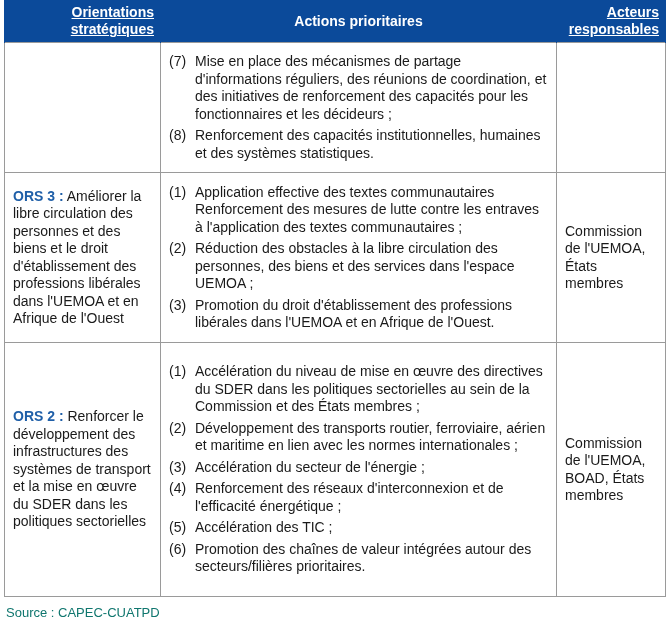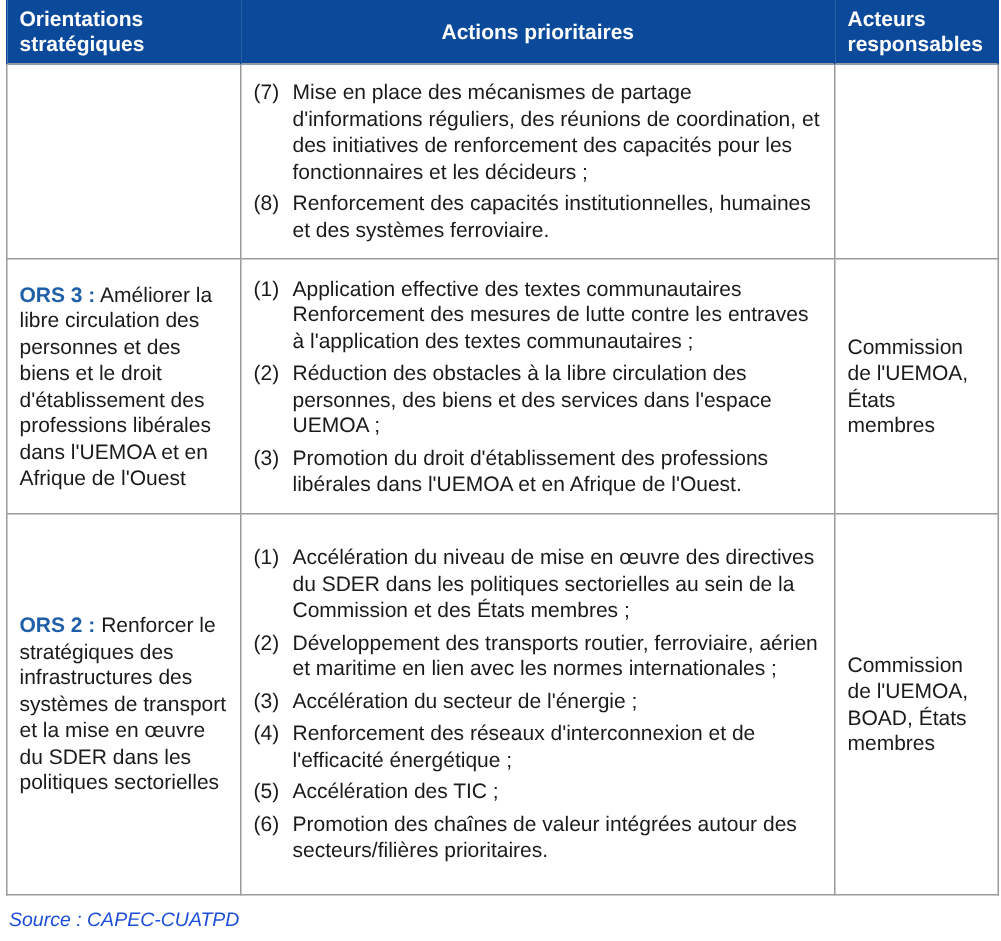--- a/index.html
+++ b/index.html
@@ -6,35 +6,35 @@
   body { width: 667px; height: 627px; position: relative; overflow: hidden;
          font-family: "Liberation Sans", sans-serif; color: #1a1a1a; }
   table.main { position: absolute; left: 4px; top: 0; width: 661px;
                border-collapse: collapse; table-layout: fixed; }
   table.main col.c1 { width: 156px; }
   table.main col.c2 { width: 396px; }
   table.main col.c3 { width: 109px; }
   th { background: #0b4a9a; color: #ffffff; font-weight: bold; font-size: 14px;
        line-height: 17px; height: 42px; padding: 0 6px; vertical-align: middle;
        border-left: 1px solid #0b4a9a; border-right: 1px solid #0b4a9a; }
-  th.left { text-align: left; padding-left: 8px; }
+  th.left { text-align: right; padding-left: 8px; text-decoration: underline; }
   th.center { text-align: center; }
   td { border: 1px solid #9a9a9a; font-size: 14px; line-height: 17.5px;
        vertical-align: middle; padding: 0 8px; }
   td.col2 { padding: 8px 6px 8px 8px; }
   tr.r1 td { height: 130px; box-sizing: border-box; }
   tr.r2 td { height: 170px; box-sizing: border-box; }
   tr.r3 td { height: 254px; box-sizing: border-box; }
   .ors-label { color: #1f5fa8; font-weight: bold; margin-top: 47px; }
   .actions { list-style: none; margin: 0; padding: 0; }
   .actions li { position: relative; padding-left: 26px; margin: 0 0 4px 0; }
   .actions li:last-child { margin-bottom: 0; }
   .actions li .num { position: absolute; left: 0; top: 0; }
-  .source { position: absolute; left: 6px; top: 605px; font-style: italic;
-            font-size: 13px; color: #1d4ed8; }
+  .source { position: absolute; left: 6px; top: 605px; 
+            font-size: 13px; color: #0f766e; }
 </style>
 </head>
 <body>
 
 <table class="main">
   <colgroup>
       <col class="c1">
       <col class="c2">
       <col class="c3">
     </colgroup>
@@ -46,41 +46,41 @@
     </tr>
   </thead>
   <tbody>
     <tr class="r1">
       <td>
         <span class="ors-label"></span><span></span>
       </td>
       <td class="col2">
         <ul class="actions">
           <li><span class="num">(7)</span><span>Mise en place des mécanismes de partage d'informations réguliers, des réunions de coordination, et des initiatives de renforcement des capacités pour les fonctionnaires et les décideurs ;</span></li>
-          <li><span class="num">(8)</span><span>Renforcement des capacités institutionnelles, humaines et des systèmes ferroviaire.</span></li>
+          <li><span class="num">(8)</span><span>Renforcement des capacités institutionnelles, humaines et des systèmes statistiques.</span></li>
         </ul>
       </td>
       <td></td>
     </tr>
     <tr class="r2">
       <td>
         <span class="ors-label">ORS 3 :</span><span> Améliorer la libre circulation des personnes et des biens et le droit d'établissement des professions libérales dans l'UEMOA et en Afrique de l'Ouest</span>
       </td>
       <td class="col2">
         <ul class="actions">
           <li><span class="num">(1)</span><span>Application effective des textes communautaires Renforcement des mesures de lutte contre les entraves à l'application des textes communautaires ;</span></li>
           <li><span class="num">(2)</span><span>Réduction des obstacles à la libre circulation des personnes, des biens et des services dans l'espace UEMOA ;</span></li>
           <li><span class="num">(3)</span><span>Promotion du droit d'établissement des professions libérales dans l'UEMOA et en Afrique de l'Ouest.</span></li>
         </ul>
       </td>
       <td>Commission de l'UEMOA, États membres</td>
     </tr>
     <tr class="r3">
       <td>
-        <span class="ors-label">ORS 2 :</span><span> Renforcer le stratégiques des infrastructures des systèmes de transport et la mise en œuvre du SDER dans les politiques sectorielles</span>
+        <span class="ors-label">ORS 2 :</span><span> Renforcer le développement des infrastructures des systèmes de transport et la mise en œuvre du SDER dans les politiques sectorielles</span>
       </td>
       <td class="col2">
         <ul class="actions">
           <li><span class="num">(1)</span><span>Accélération du niveau de mise en œuvre des directives du SDER dans les politiques sectorielles au sein de la Commission et des États membres ;</span></li>
           <li><span class="num">(2)</span><span>Développement des transports routier, ferroviaire, aérien et maritime en lien avec les normes internationales ;</span></li>
           <li><span class="num">(3)</span><span>Accélération du secteur de l'énergie ;</span></li>
           <li><span class="num">(4)</span><span>Renforcement des réseaux d'interconnexion et de l'efficacité énergétique ;</span></li>
           <li><span class="num">(5)</span><span>Accélération des TIC ;</span></li>
           <li><span class="num">(6)</span><span>Promotion des chaînes de valeur intégrées autour des secteurs/filières prioritaires.</span></li>
         </ul>

